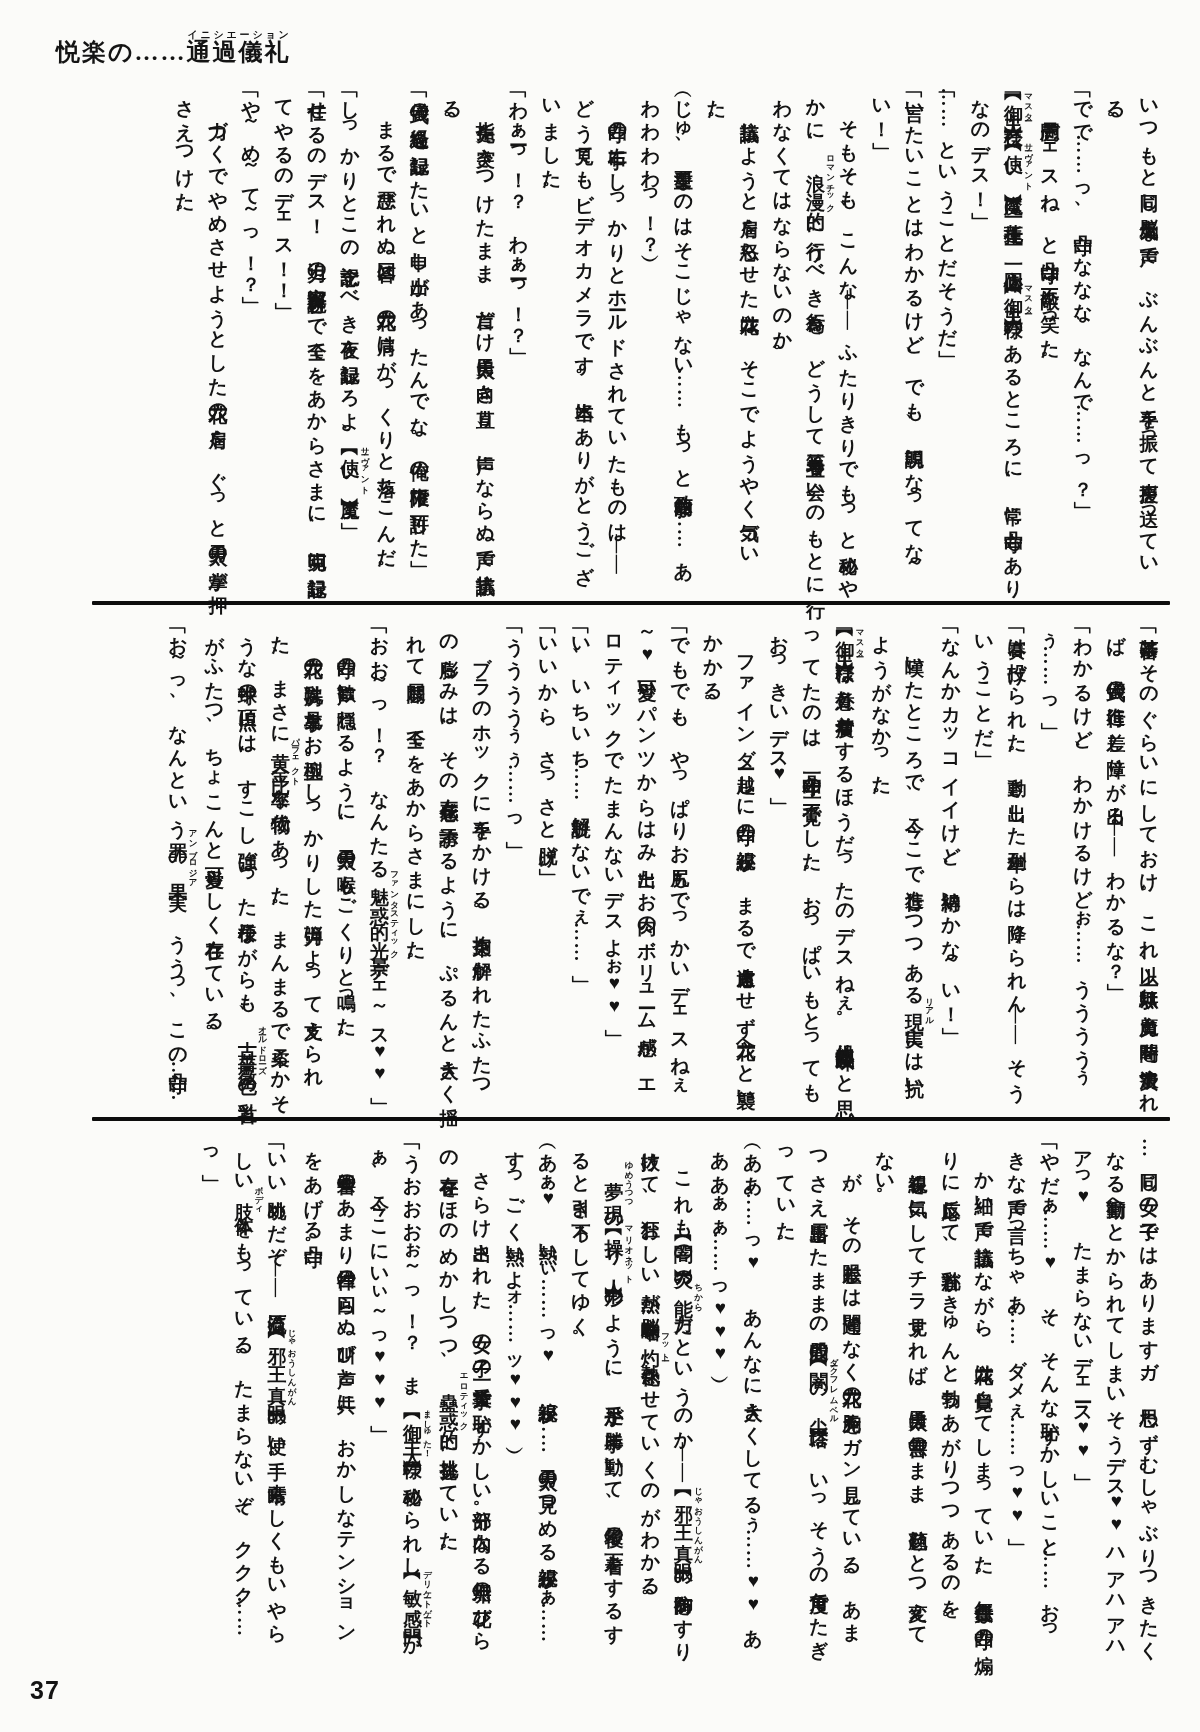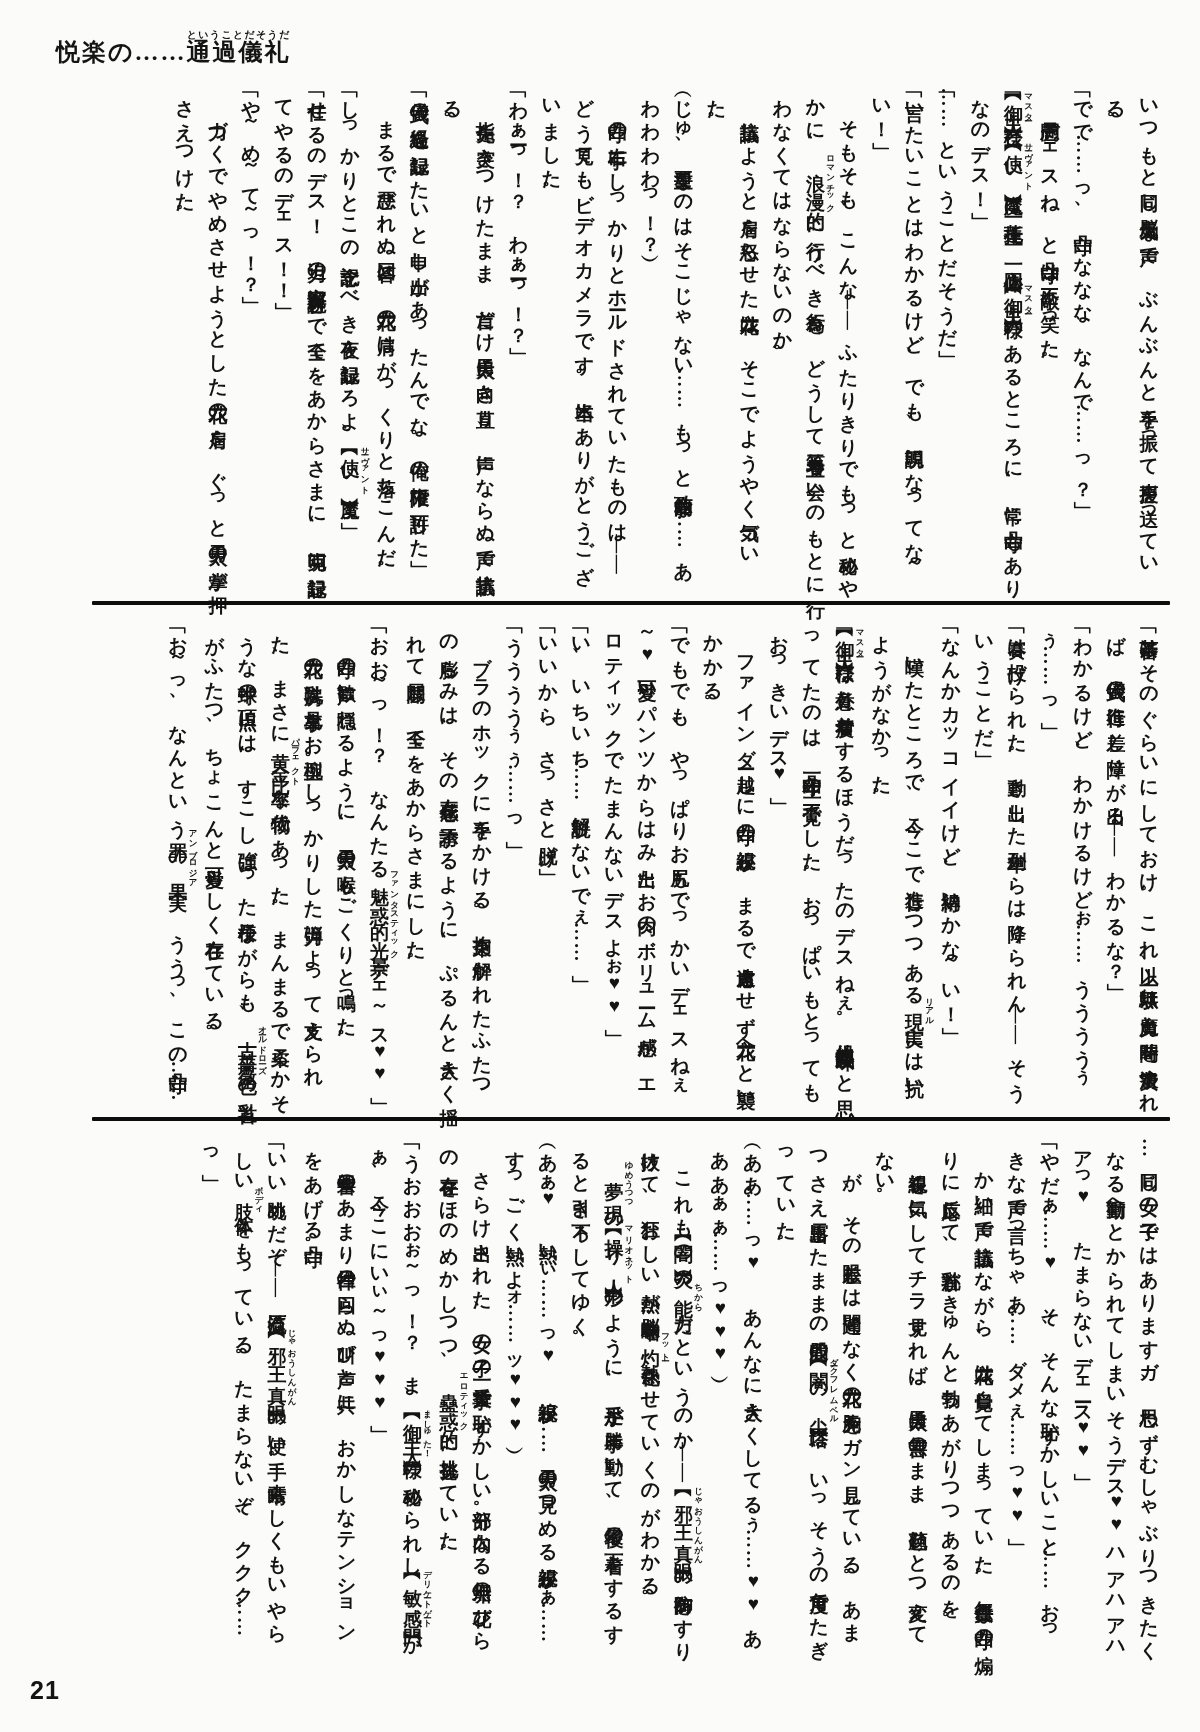--- a/index.html
+++ b/index.html
@@ -43,21 +43,21 @@
   
   .page-number{
     position:absolute;left:30px;top:1676px;
     font-family:"Liberation Sans","DejaVu Sans",sans-serif;
     font-size:25px;font-weight:800;letter-spacing:1px;
   }
 </style>
 </head>
 <body>
 
-<div class="page-title">悦楽の……<ruby>通過儀礼<rt>ということだそうだ</rt></ruby></div>
+<div class="page-title">悦楽の……<ruby>通過儀礼<rt>イニシエーション</rt></ruby></div>
 
 <div id="section-top" class="v-section">
     <p>いつもと同じ脳天気な声で、ぶんぶんと手を振って声援を送っている。</p>
     <p>「でで……っ、凸守　ななな、なんで……っ？」</p>
     <p>　愚問デェスね、と凸守は不敵に笑った。</p>
     <p>「【<ruby>御主人様<rt>マスター</rt></ruby>】と【<ruby>使い魔<rt>サーヴァント</rt></ruby>】は一蓮托生！　一心同体！【<ruby>御主人様<rt>マスター</rt></ruby>】のあるところに、常に凸守もありなのデス！」</p>
     <p>「……ということだそうだ」</p>
     <p>「言いたいことはわかるけど、でも、説明になってな～い！」</p>
     <p>　そもそも、こんな――ふたりきりでもっと秘めやかに、<ruby>浪漫的<rt>ロマンチック</rt></ruby>に行うべき行為を、どうして第三者立ち会いのもとに行わなくてはならないのか。</p>
     <p>　抗議しようと肩を怒らせた六花は、そこでようやく気づいた。</p>
@@ -105,13 +105,13 @@
     <p>（ああ……っ♥　あんなに大きくしてるぅ……♥♥あああぁぁ……っ♥♥♥）</p>
     <p>　これも【闇の炎】の<ruby>能力<rt>ちから</rt></ruby>だというのか――【<ruby>邪王真眼<rt>じゃおうしんがん</rt></ruby>】の防御をすり抜けて、狂おしい熱が脳味噌を<ruby>灼熱<rt>フットー</rt></ruby>化させていくのがわかる。</p>
     <p>　<ruby>夢現<rt>ゆめうつつ</rt></ruby>の【<ruby>操り人形<rt>マリオネット</rt></ruby>】のように、手足が勝手に動いて、最後の下着をするすると引き下ろしてゆく。</p>
     <p>（あぁ♥　熱いぃ……っ♥　視線が……勇太の見つめる視線がぁ……すっごく熱いよォ……ッ♥♥♥）</p>
     <p>　さらけ出された、女の子の一番大事で恥ずかしい部分。内なる無垢の花びらの存在をほのめかしつつ、<ruby>蠱惑的<rt>エロティック</rt></ruby>に挑発していた。</p>
     <p>「うおおおぉ～っ！？　ま、【<ruby>御主人様<rt>ましゅた！</rt></ruby>】の秘められし【<ruby>敏感門<rt>デリケートゲート</rt></ruby>】がぁ、今ここにいぃ～っ♥♥♥」</p>
     <p>　興奮のあまり呂律の回らぬ叫び声と共に、おかしなテンションをあげる凸守。</p>
     <p>「いい眺めだぞ――流石は【<ruby>邪王真眼<rt>じゃおうしんがん</rt></ruby>】の使い手。素晴らしくもいやらしい<ruby>肢体<rt>ボディ</rt></ruby>をもっている。たまらないぞ、ククク……っ」</p>
   </div>
 
-<div class="page-number">21</div>
+<div class="page-number">37</div>
 
 </body></html>

